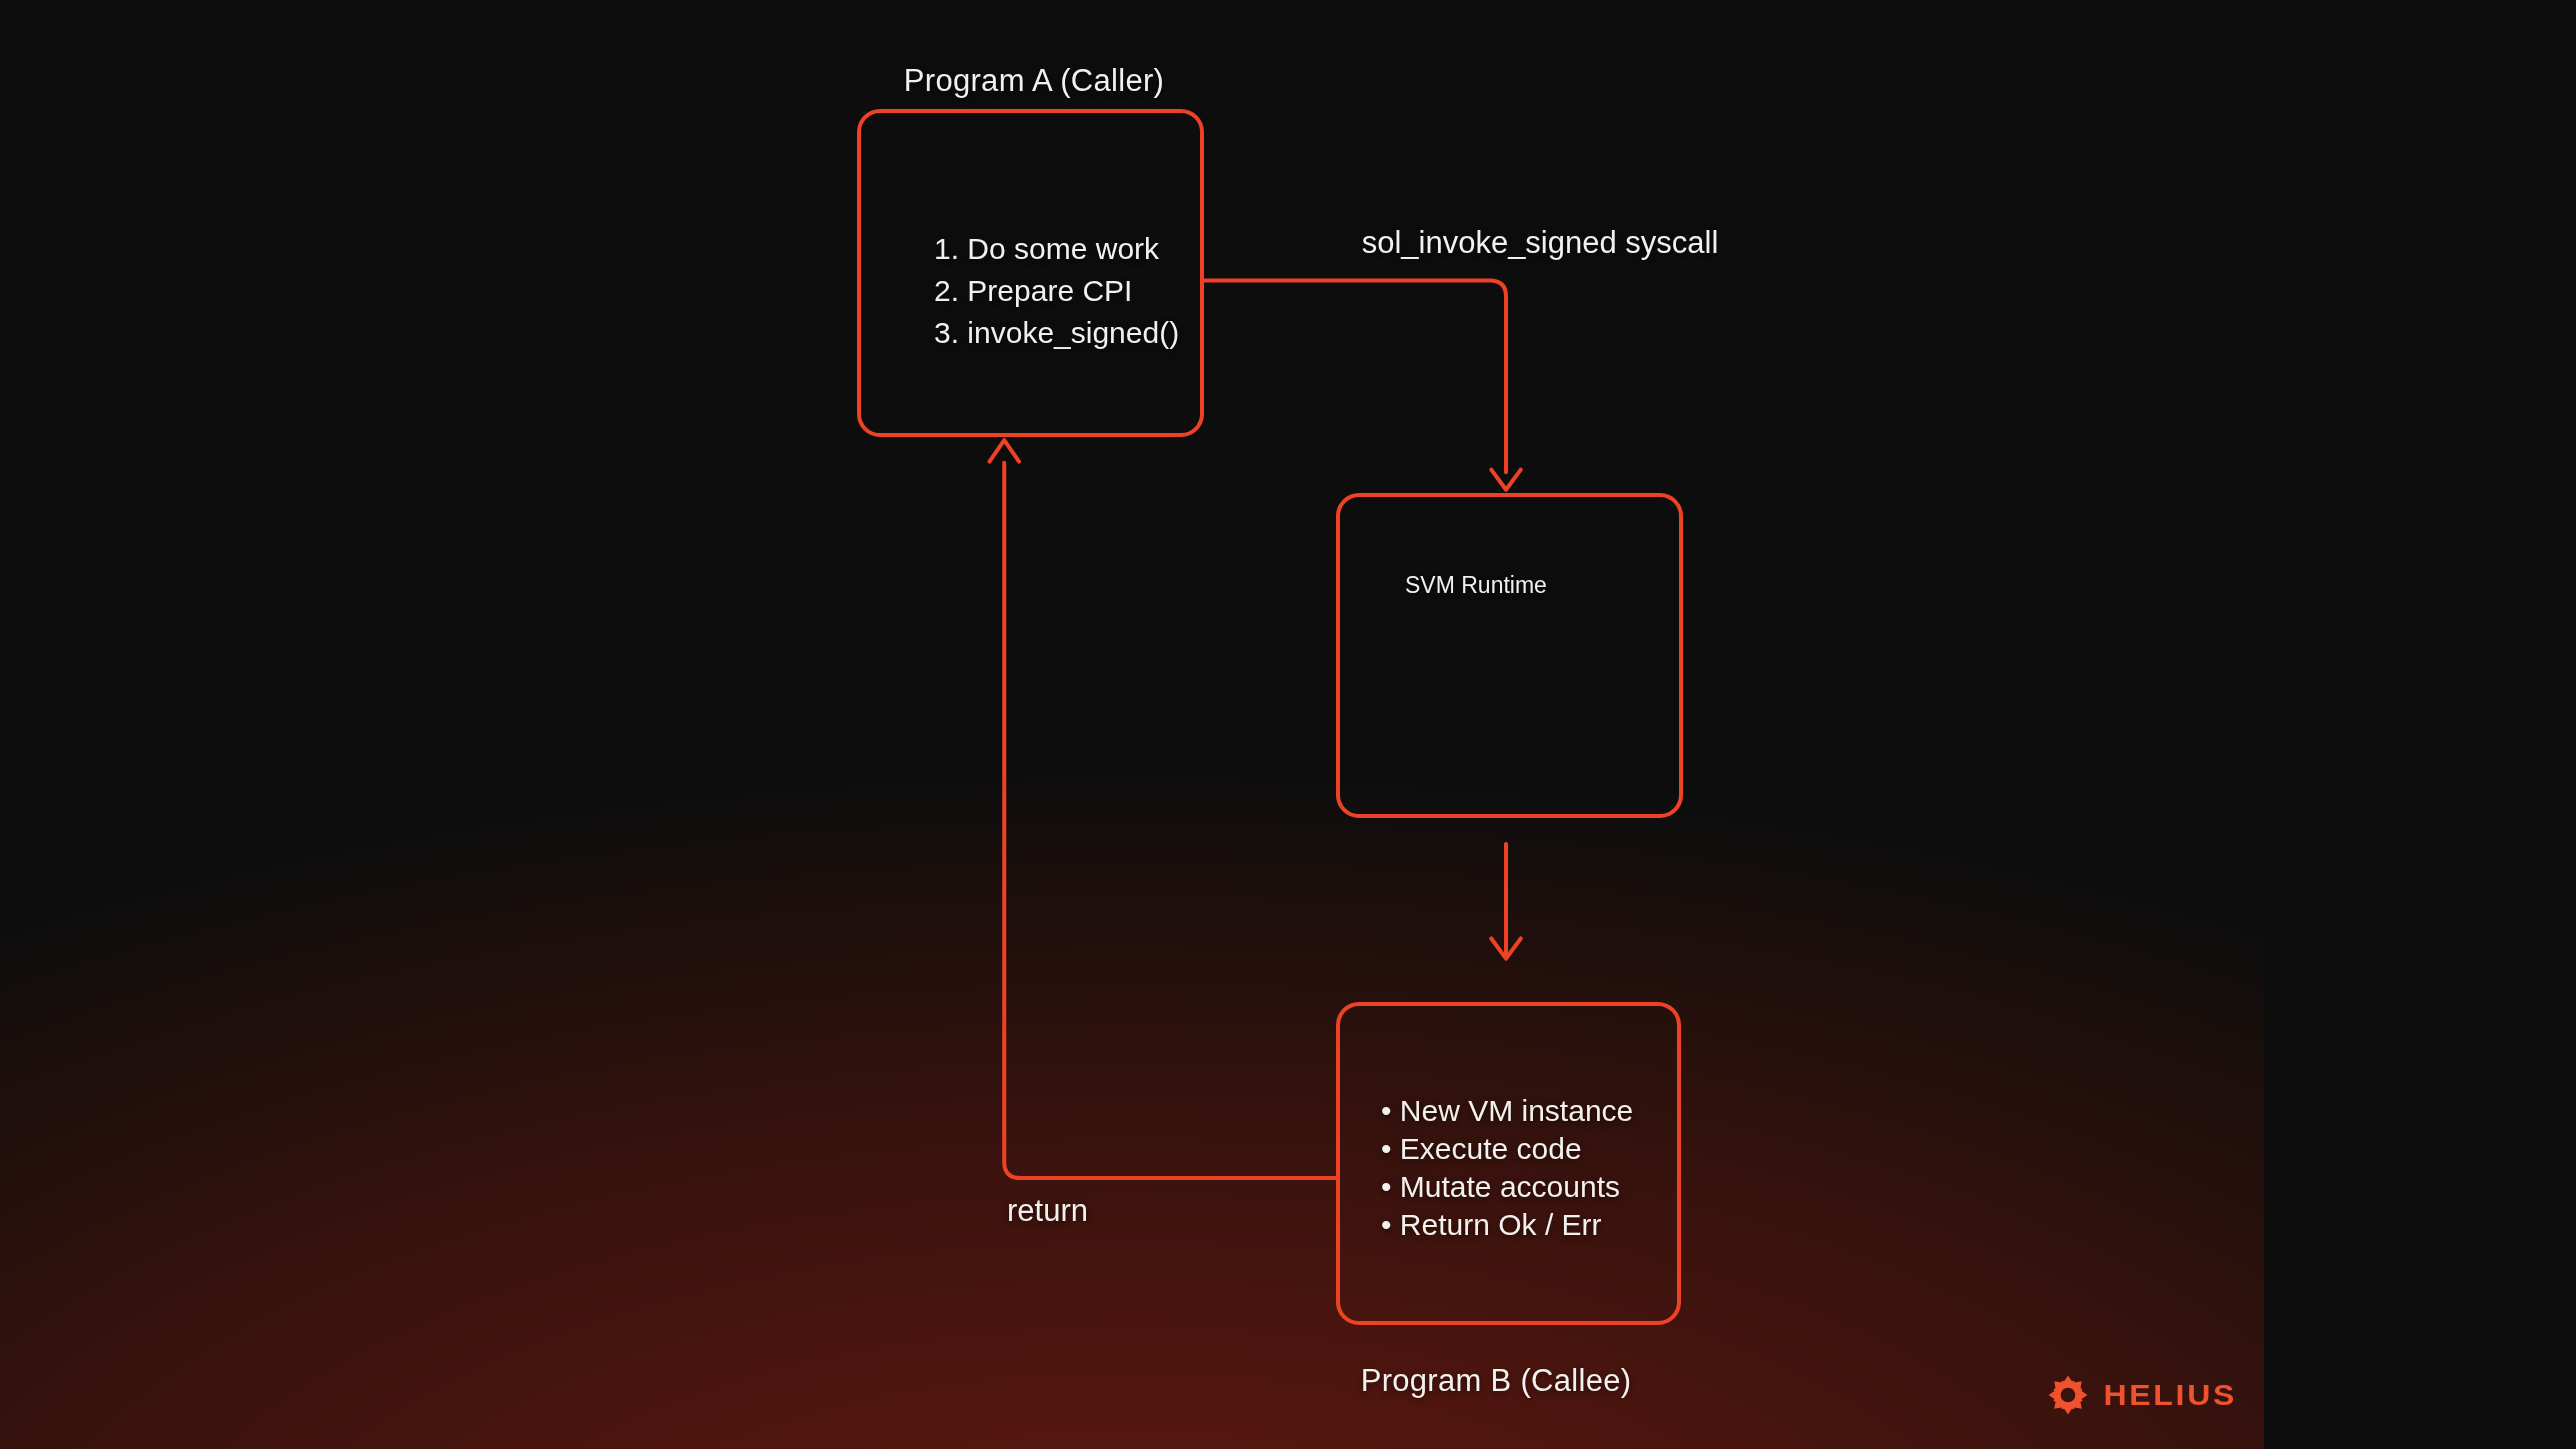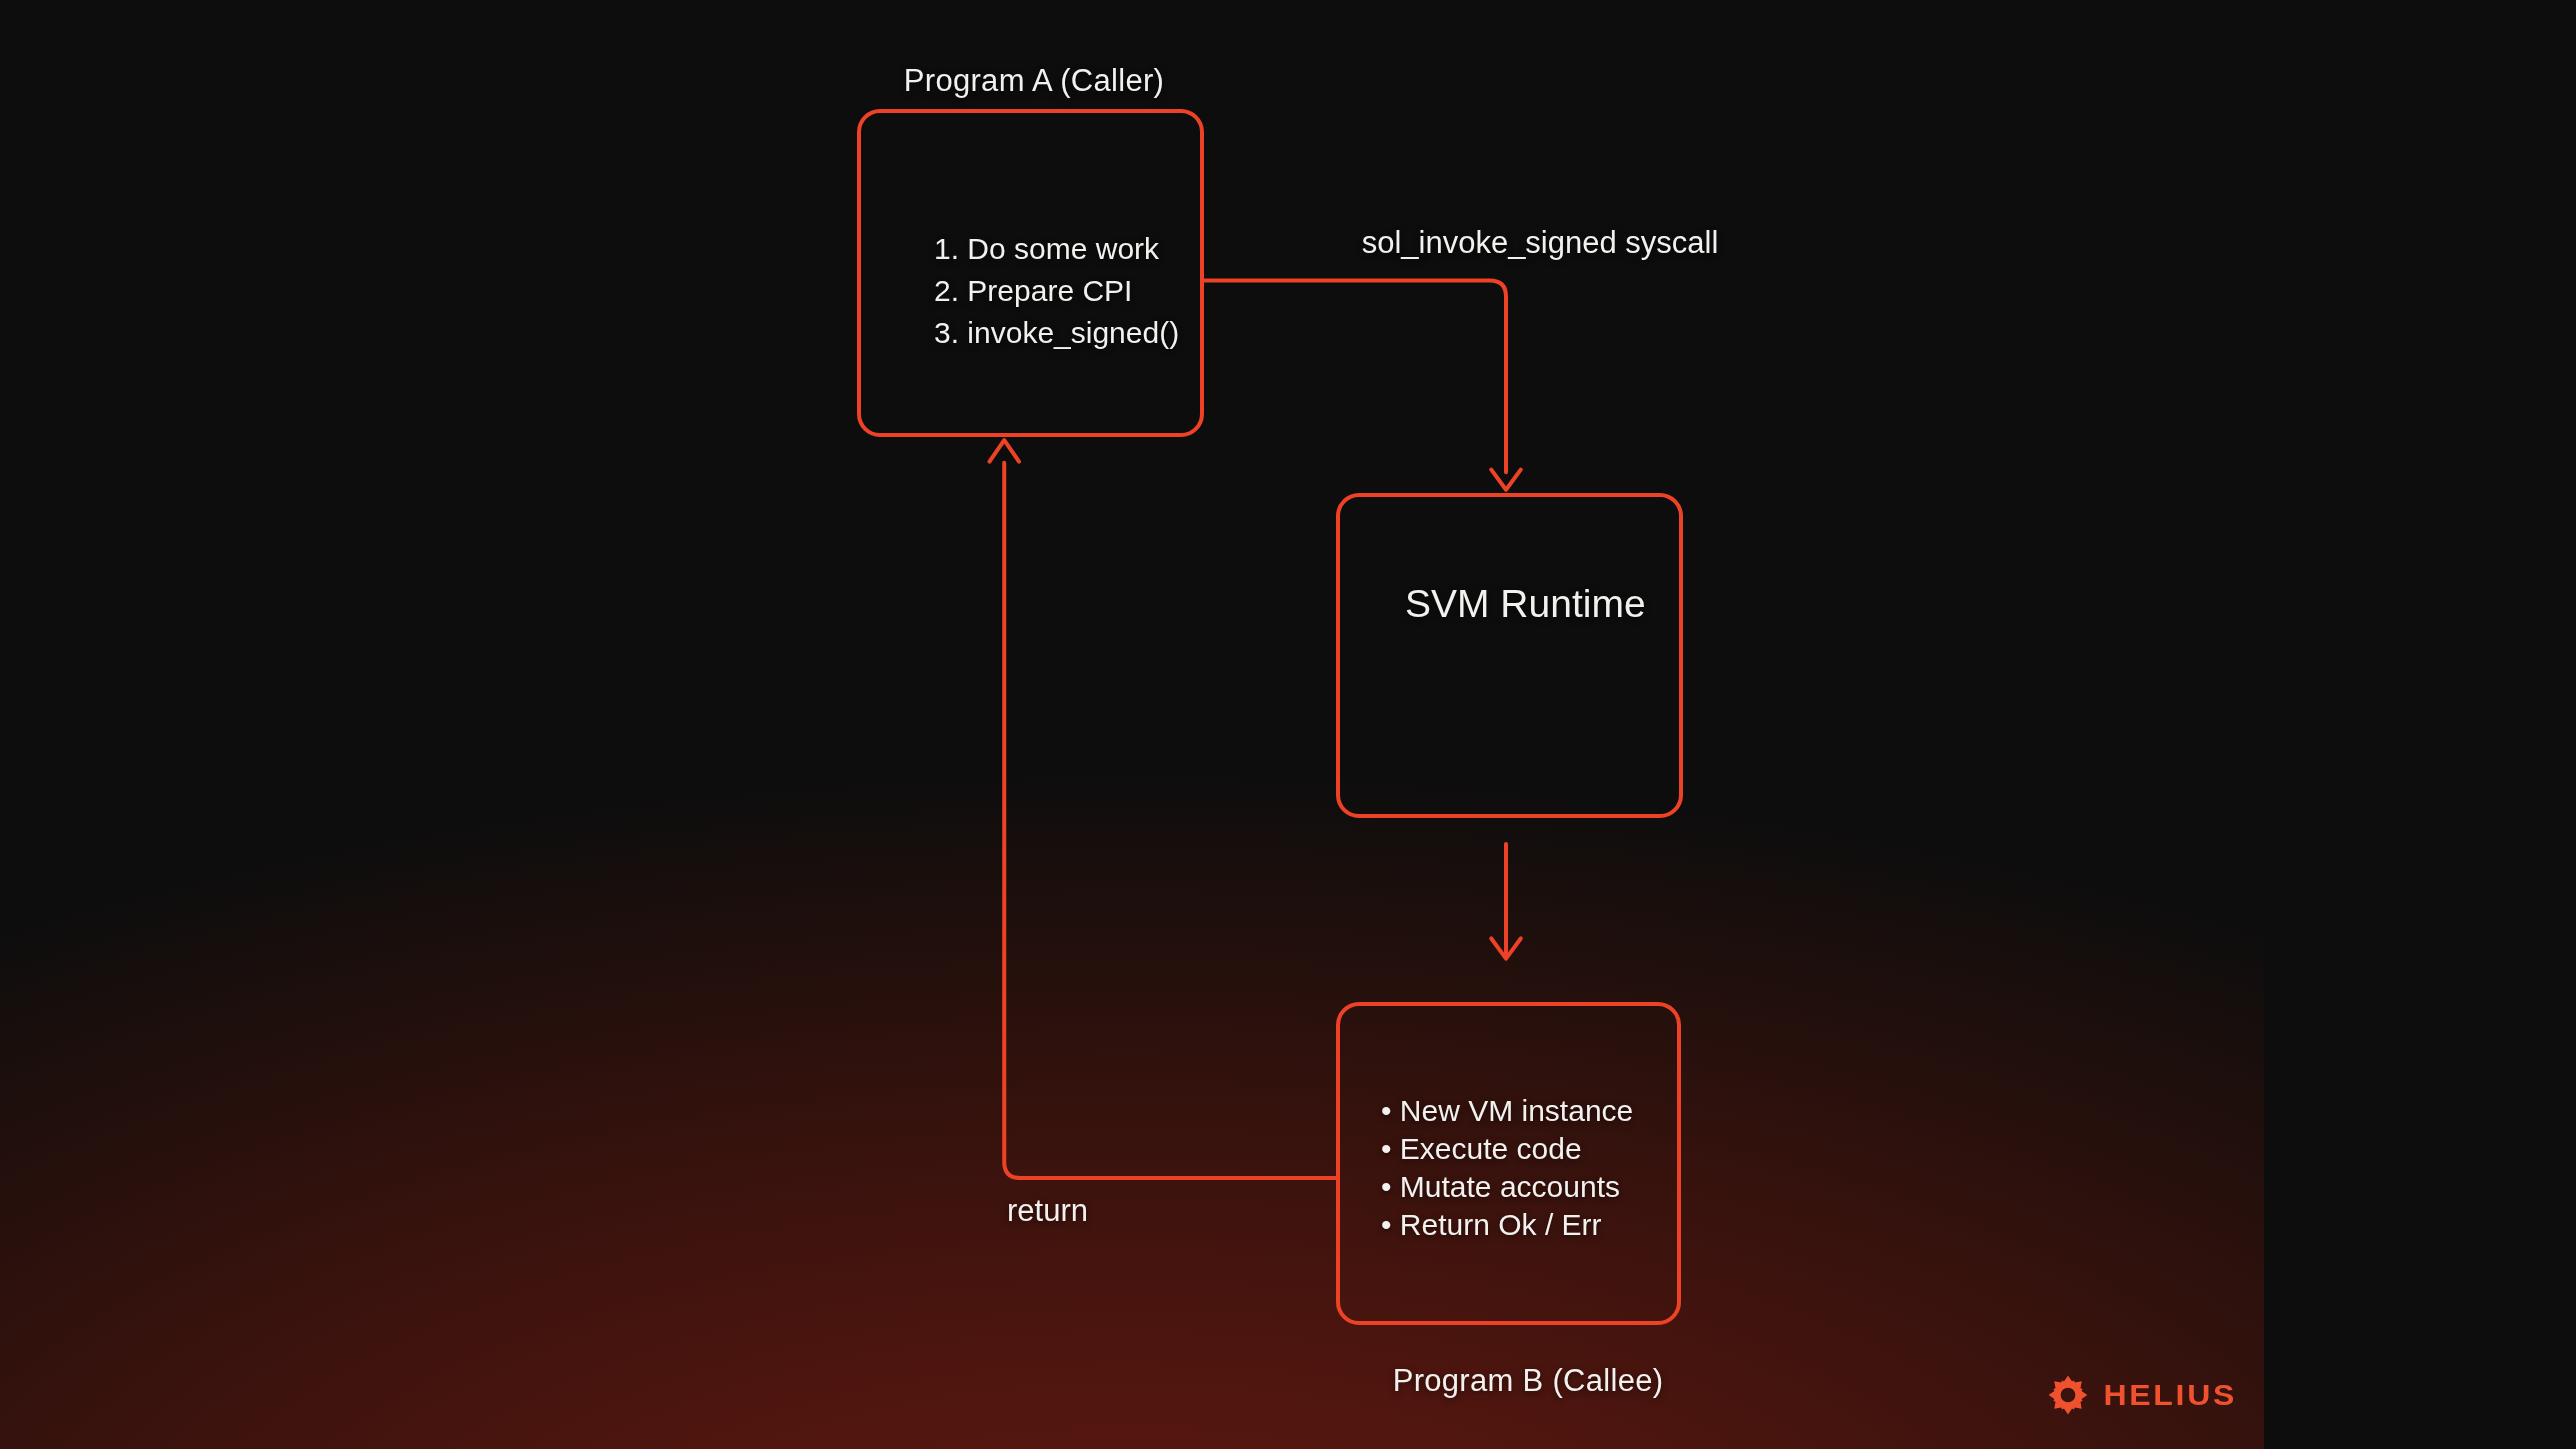--- a/index.html
+++ b/index.html
@@ -46,37 +46,37 @@
   .txt { text-shadow: 0 2px 6.7px rgba(0,0,0,0.55); }
 
   .node-title {
     position: absolute;
     font-size: 31px;
     letter-spacing: 0.3px;
     white-space: nowrap;
     transform: translateX(-50%);
   }
   .title-a { left: 1034px; top: 63px; }
-  .title-b { left: 1528px; top: 1363px; }
+  .title-b { left: 1496px; top: 1363px; }
 
   .edge-label {
     position: absolute;
     font-size: 31px;
     white-space: nowrap;
   }
   .syscall-label { left: 1540px; top: 225px; transform: translateX(-50%); }
   .return-label  { left: 1007px; top: 1193px; }
 
   .steps {
     position: absolute; left: 934px; top: 228px;
     font-size: 30px; line-height: 42px; white-space: nowrap;
   }
   .svm-title {
     position: absolute; left: 1405px; top: 572px;
-    font-size: 39px; white-space: nowrap; margin-top: 10px;
+    font-size: 23px; white-space: nowrap;
   }
   .svm-bullets {
     position: absolute; left: 1405px; top: 652px;
     font-size: 30px; line-height: 39px; white-space: nowrap;
   }
   .b-bullets {
     position: absolute; left: 1381px; top: 1092px;
     font-size: 30px; line-height: 38px; white-space: nowrap;
   }
 

